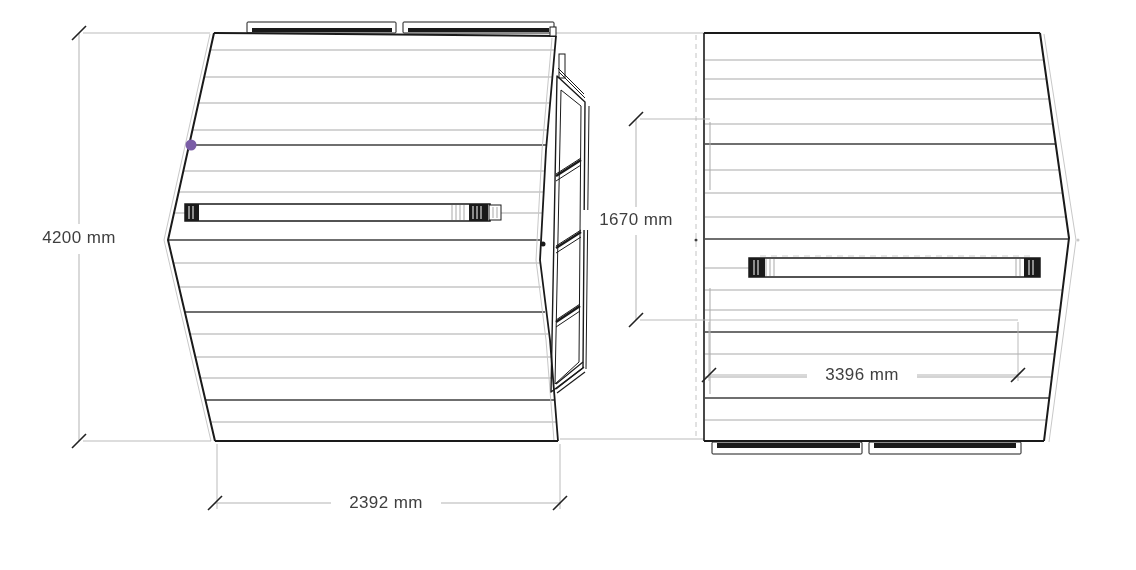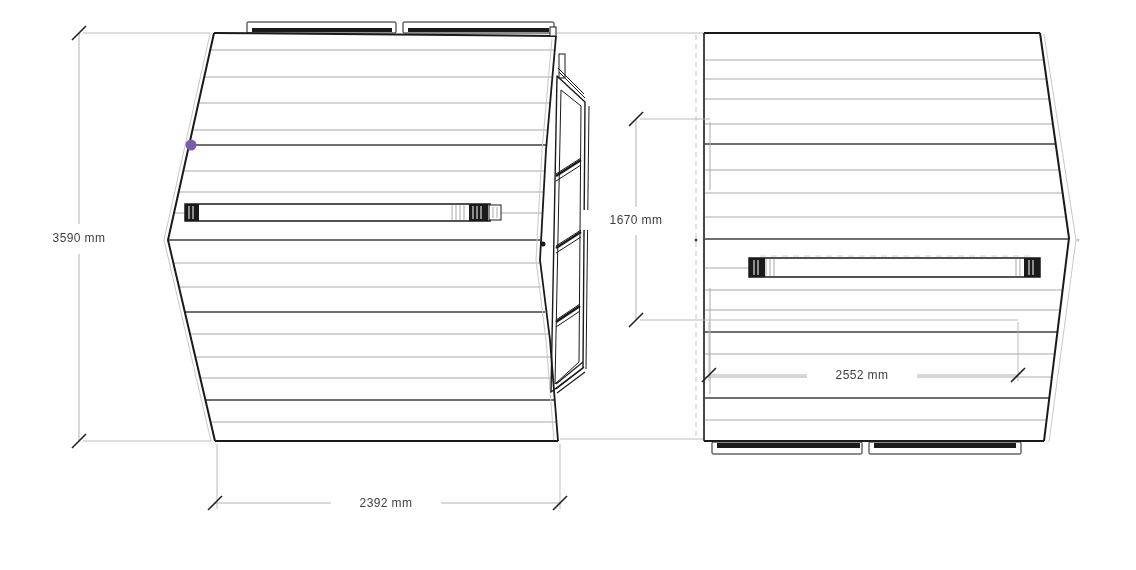--- a/index.html
+++ b/index.html
@@ -1,20 +1,20 @@
 <!DOCTYPE html>
 <html><head>
 <meta charset="utf-8">
 <style>
   html,body{margin:0;padding:0;background:#ffffff;}
   .stage{position:relative;width:1136px;height:570px;background:#ffffff;overflow:hidden;
          font-family:"Liberation Sans", sans-serif;}
   svg{position:absolute;left:0;top:0;}
   .dim-label{position:absolute;width:110px;height:20px;line-height:20px;text-align:center;
-             font-size:12px;letter-spacing:0.4px;background:#ffffff;color:#3f3f3f;
+             font-size:17px;letter-spacing:0.4px;background:#ffffff;color:#3f3f3f;
              pointer-events:none;white-space:nowrap;}
 </style>
 </head>
 <body>
 
 <div class="stage">
   <svg id="drawing-svg" width="1136" height="570" viewBox="0 0 1136 570">
       <g>
         <line x1="556" y1="33" x2="704" y2="33" stroke="#b3b3b3" stroke-width="0.9"></line>
         <line x1="560" y1="439" x2="704" y2="439" stroke="#b3b3b3" stroke-width="0.9"></line>
@@ -172,17 +172,17 @@
       </g>
       <g>
         <line x1="709" y1="375" x2="818" y2="375" stroke="#b3b3b3" stroke-width="1"></line>
         <line x1="908" y1="375" x2="1018" y2="375" stroke="#b3b3b3" stroke-width="1"></line>
         <line x1="709" y1="322" x2="709" y2="381" stroke="#b3b3b3" stroke-width="0.9"></line>
         <line x1="1018" y1="322" x2="1018" y2="381" stroke="#b3b3b3" stroke-width="0.9"></line>
         <line x1="702" y1="382" x2="716" y2="368" stroke="#222222" stroke-width="1.6"></line>
         <line x1="1011" y1="382" x2="1025" y2="368" stroke="#222222" stroke-width="1.6"></line>
       </g>
     </svg>
-  <div class="dim-label" style="left: 24px; top: 228px; color: rgb(63, 63, 63);">3590 mm</div>
+  <div class="dim-label" style="left: 24px; top: 228px; color: rgb(63, 63, 63);">4200 mm</div>
   <div class="dim-label" style="left: 331px; top: 493px; color: rgb(63, 63, 63);">2392 mm</div>
   <div class="dim-label" style="left: 581px; top: 210px; color: rgb(63, 63, 63);">1670 mm</div>
-  <div class="dim-label" style="left: 807px; top: 365px; color: rgb(63, 63, 63);">2552 mm</div>
+  <div class="dim-label" style="left: 807px; top: 365px; color: rgb(63, 63, 63);">3396 mm</div>
 </div>
 
 </body></html>

